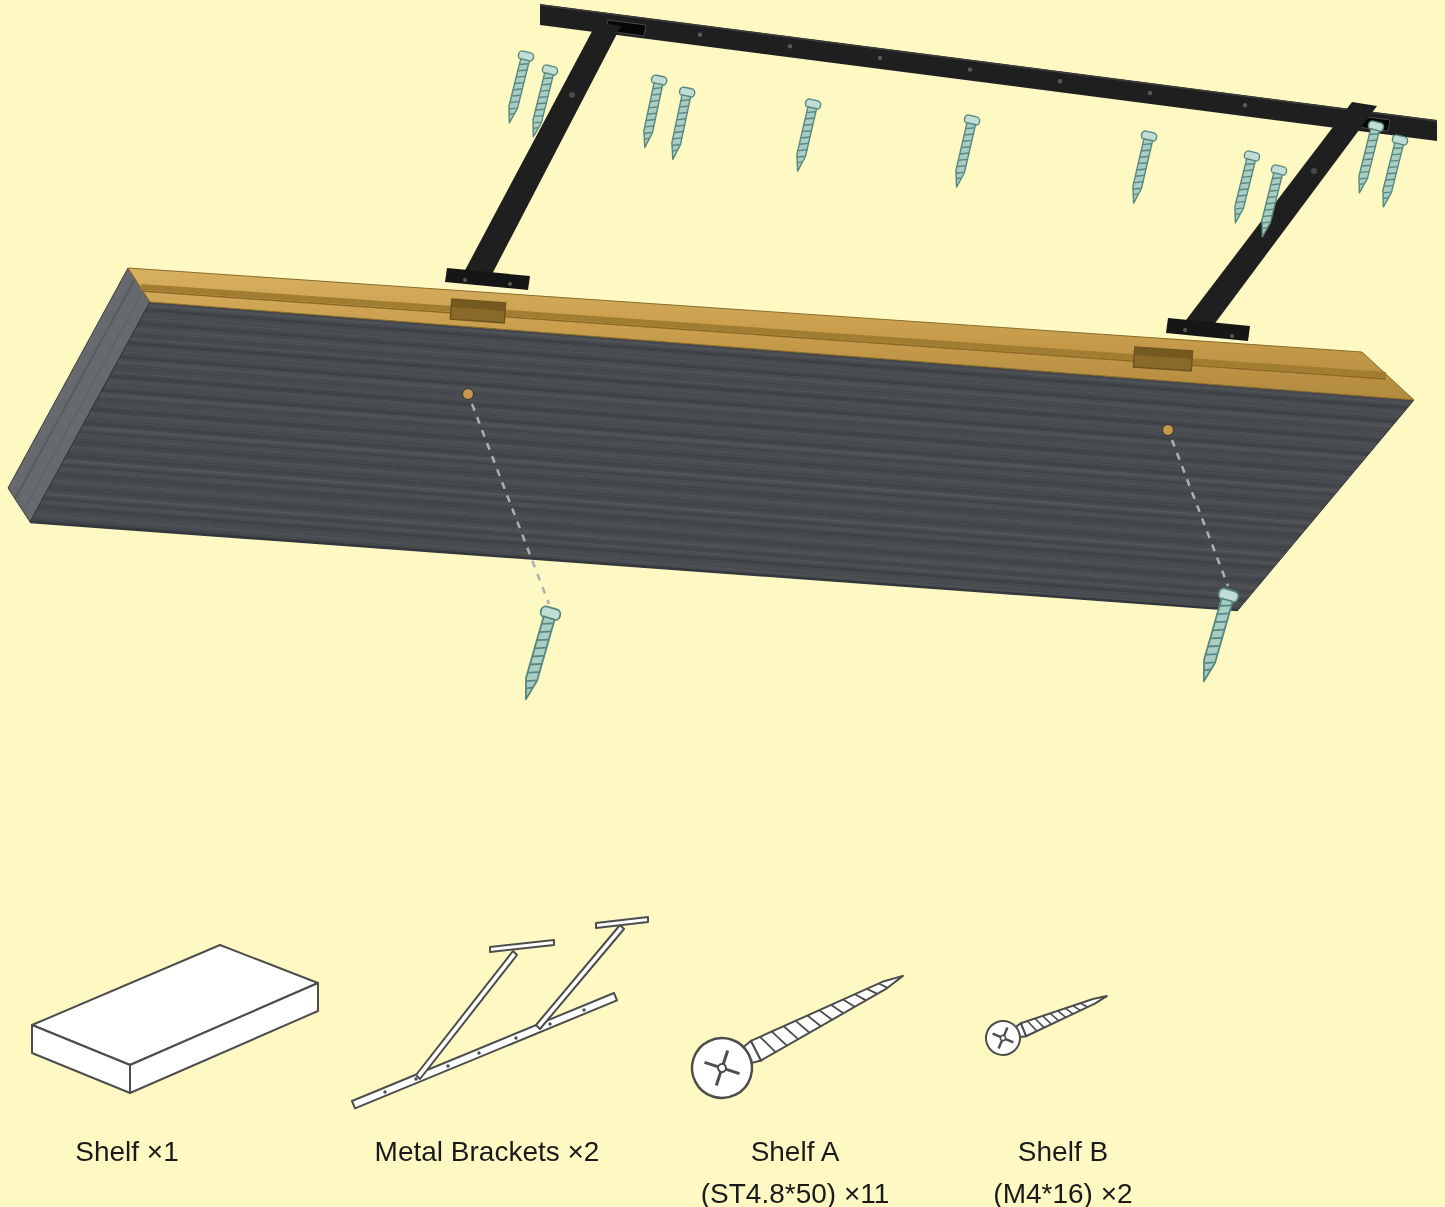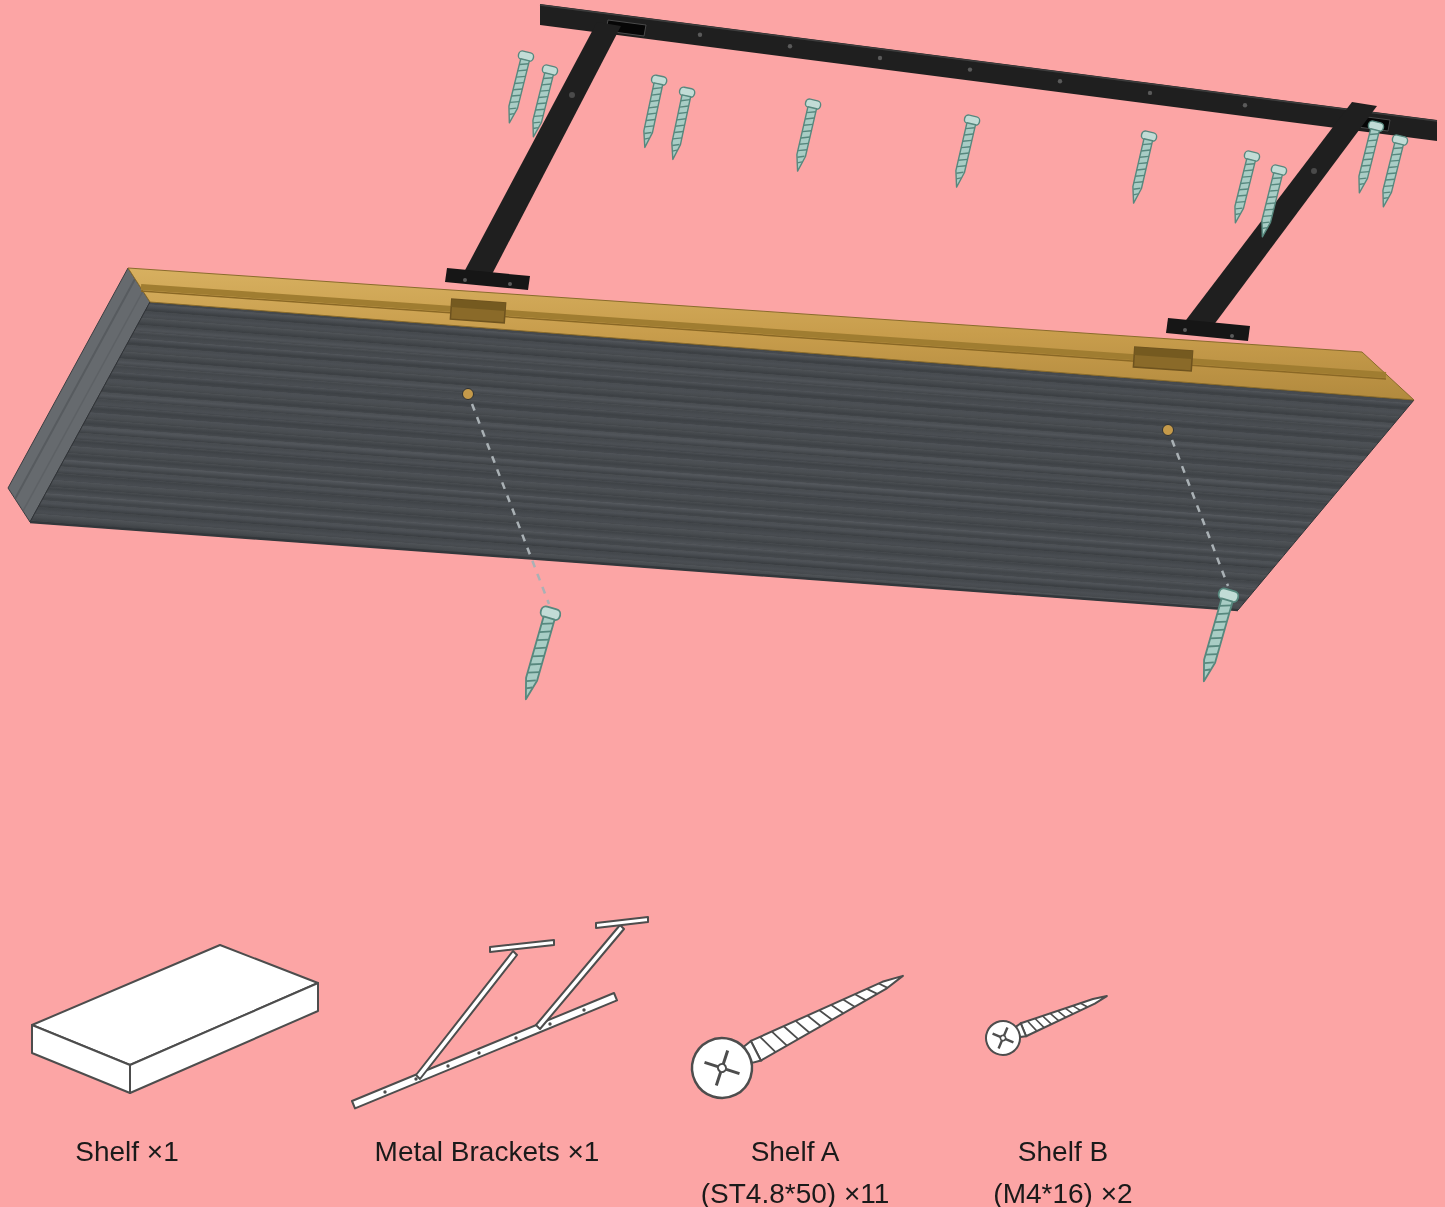--- a/index.html
+++ b/index.html
@@ -1,17 +1,17 @@
 <!DOCTYPE html>
 <html><head>
 <meta charset="utf-8">
 <style>
   html,body { margin:0; padding:0; background:#ffffff; }
   .canvas {
-    position:relative; width:1445px; height:1207px; background:#fca5a5;
+    position:relative; width:1445px; height:1207px; background:#fef9c3;
     overflow:hidden; font-family:"Liberation Sans", sans-serif;
   }
   .explode-svg { position:absolute; left:0; top:0; }
   .part { position:absolute; }
   .part-icon { position:absolute; }
   .part-label, .part-sublabel {
     position:absolute; font-size:28px; color:#1a1a1a; text-align:center;
     white-space:nowrap; line-height:34px;
   }
 </style>
@@ -159,21 +159,21 @@
       <g fill="#4d4d4d">
         <circle cx="55" cy="177" r="1.7"></circle>
           <circle cx="86" cy="164" r="1.7"></circle>
         <circle cx="118" cy="151" r="1.7"></circle>
           <circle cx="149" cy="138" r="1.7"></circle>
         <circle cx="186" cy="123" r="1.7"></circle>
           <circle cx="220" cy="109" r="1.7"></circle>
         <circle cx="254" cy="95" r="1.7"></circle>
       </g>
     </svg>
-    <div class="part-label" style="left:7px; top:220px; width:300px;">Metal Brackets ×1</div>
+    <div class="part-label" style="left:7px; top:220px; width:300px;">Metal Brackets ×2</div>
   </div>
 
   <div class="part" style="left:680px; top:915px; width:250px; height:290px;">
     <svg class="part-icon" style="left:0px; top:28px;" width="250" height="168" viewBox="0 0 250 168">
       <g transform="translate(42,125) rotate(-27)" fill="none" stroke="#4d4d4d">
         <path d="M38,-11 L182,-4 L203,0 L182,4 L38,11 Z" fill="#ffffff" stroke-width="2" stroke-linejoin="round"></path>
         <path d="M48,-10.4 L55,10.1 M61,-9.8 L68,9.5 M74,-9.2 L81,8.9 M87,-8.5 L94,8.3 M100,-7.9 L107,7.6 M113,-7.3 L120,7 M126,-6.6 L133,6.4 M139,-6 L146,5.7 M152,-5.4 L159,5.1 M165,-4.7 L172,4.5 M178,-4.1 L184,3.8" stroke-width="1.8"></path>
         <polygon points="29,-9 38,-11 38,11 29,9" fill="#ffffff" stroke-width="2"></polygon>
         <circle cx="0" cy="0" r="30" fill="#ffffff" stroke-width="2.5"></circle>
         <path d="M-13,-13 L13,13 M-13,13 L13,-13" stroke-width="3"></path>

